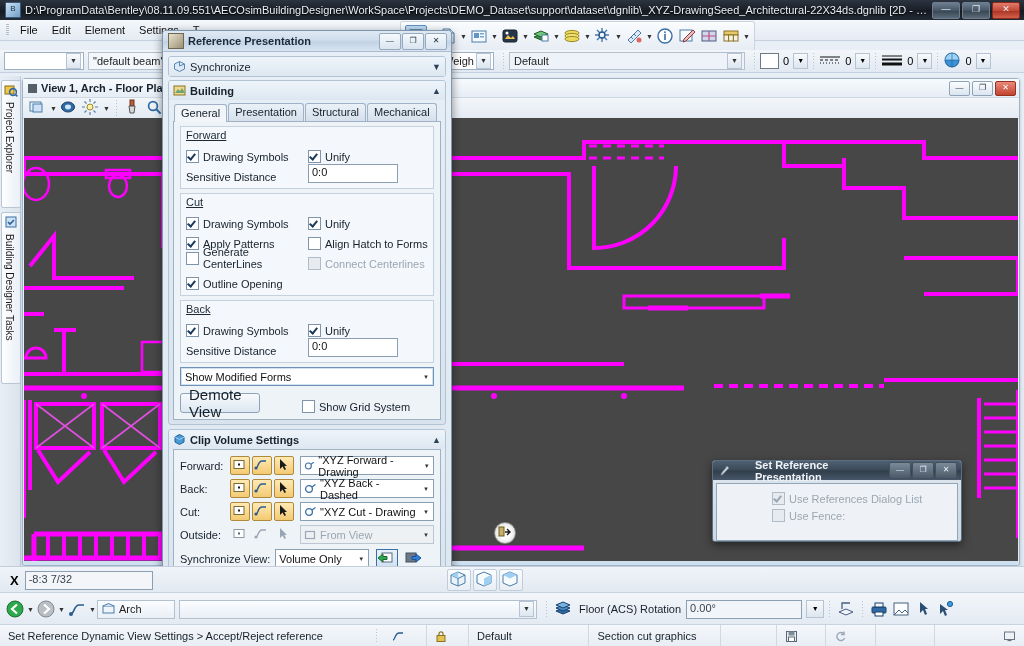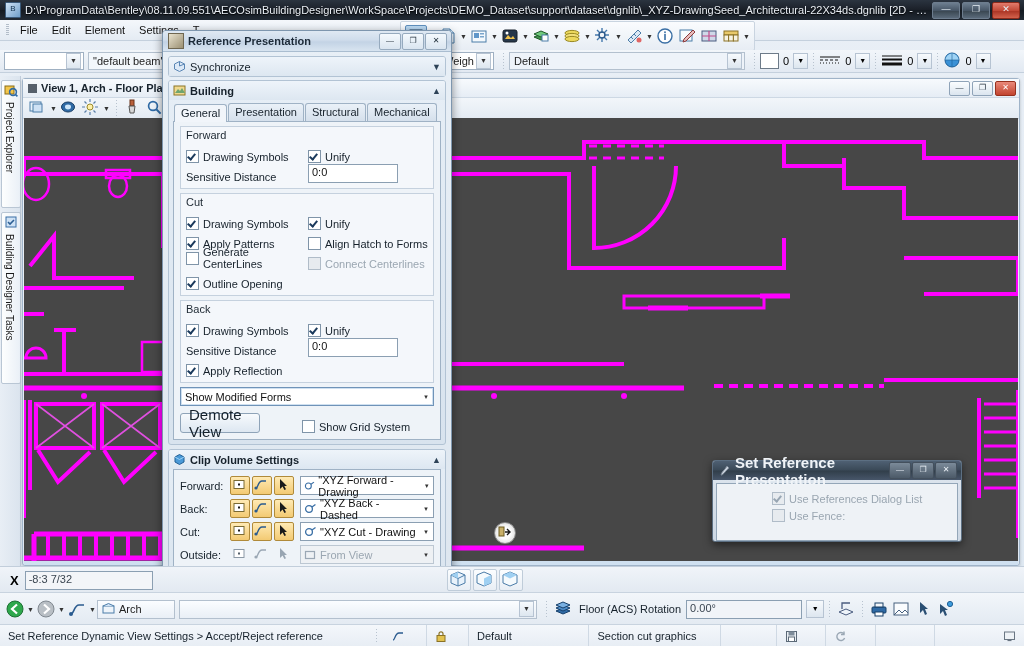--- a/index.html
+++ b/index.html
@@ -118,21 +118,21 @@
   .sechead .chev{margin-left:auto;font-size:9px;color:#2d4257;}
 
   .tabs{display:flex;padding:3px 0 0 5px;gap:1px;}
   .tab{padding:2px 6px 2px;font-size:11px;border:1px solid #9fb2c5;
     border-bottom:none;border-radius:3px 3px 0 0;
     background:linear-gradient(180deg,#eaf1f8,#d5e0ec);color:#17222c;}
   .tab.active{background:#f1f5fa;position:relative;top:1px;padding-bottom:3px;}
 
   .panel{background:#eef3f8;border:1px solid #9fb2c5;margin:0 4px 4px 4px;padding:4px 6px 6px;}
   .grp{border:1px solid #c5d1de;background:#f4f7fb;margin-bottom:4px;padding:2px 5px 5px;}
-  .grp > .glbl{font-size:11px;color:#1d2832;margin:0 0 2px;}
+  .grp > .glbl{font-size:11px;color:#1d2832;margin:0 0 2px;text-decoration:underline;}
   .row{display:flex;align-items:flex-end;height:20px;}
   .cb{display:flex;align-items:center;}
   .box{width:11px;height:11px;border:1px solid #7f94a8;background:#fff;margin-right:4px;
     position:relative;flex:none;}
   .box.on:after{content:"";position:absolute;left:2px;top:1px;width:3px;height:6px;
     border:solid #1b3a5c;border-width:0 2px 2px 0;transform:rotate(40deg);}
   .box.dis{background:#e7ebef;border-color:#b0bcc8;}
   .box.dis.on:after{border-color:#98a6b3;}
   .lbl{font-size:11px;color:#16212b;}
   .lbl.dis{color:#9aa6b1;}
@@ -160,21 +160,21 @@
     background:linear-gradient(180deg,#fbfdff,#dee8f2);font-size:11px;color:#14202a;
     display:flex;align-items:center;justify-content:center;}
 
   
   .setdlg{position:absolute;left:712px;top:460px;width:248px;height:80px;
     background:linear-gradient(180deg,#dfe7ef,#cdd8e4);border:1px solid #5c6f82;
     border-radius:3px;box-shadow:0 3px 9px rgba(0,0,0,.5);}
   .setdlg .stitle{height:19px;display:flex;align-items:center;padding:0 2px;
     background:linear-gradient(180deg,#4f6073 0%,#3a4957 48%,#313e4a 52%,#47566a 100%);
     border-radius:2px 2px 0 0;}
-  .setdlg .stxt{font-size:15px;color:#f0f4f8;font-weight:bold;}
+  .setdlg .stxt{font-size:11px;color:#f0f4f8;font-weight:bold;margin-left:20px;}
   .setdlg .sic{width:13px;height:13px;margin:0 4px 0 3px;}
   .setbody{margin:3px;height:50px;background:#eef2f6;border:1px solid #93a6b8;
     padding:6px 0 0 55px;}
   .setbody .cb{height:17px;}
 
   
   .coordbar{position:absolute;left:0;top:566px;width:1024px;height:26px;
     background:linear-gradient(180deg,#f0f4f9,#e2e9f1);border-top:1px solid #c2cedb;
     display:flex;align-items:center;padding-left:4px;}
   .toolbar3{position:absolute;left:0;top:592px;width:1024px;height:32px;
@@ -651,26 +651,20 @@
                 <span class="lbl">Drawing Symbols</span>
               </div>
               <div class="cb">
                 <span class="box on"></span>
                 <span class="lbl">Unify</span>
               </div>
             </div>
             <div class="row">
               <span class="lbl" style="width:122px">Sensitive Distance</span>
               <span class="txtin" style="width:82px">0:0</span>
-            </div>
-            <div class="row">
-              <div class="cb">
-                <span class="box on"></span>
-                <span class="lbl">Apply Reflection</span>
-              </div>
             </div>
           </div>
 
           <div class="selbox" style="margin-bottom:5px">
             <span>Show Modified Forms</span>
             <span class="arr2">▾</span>
           </div>
 
           <div class="row" style="height:22px">
             <span class="btn" style="width:62px">Demote View</span>

